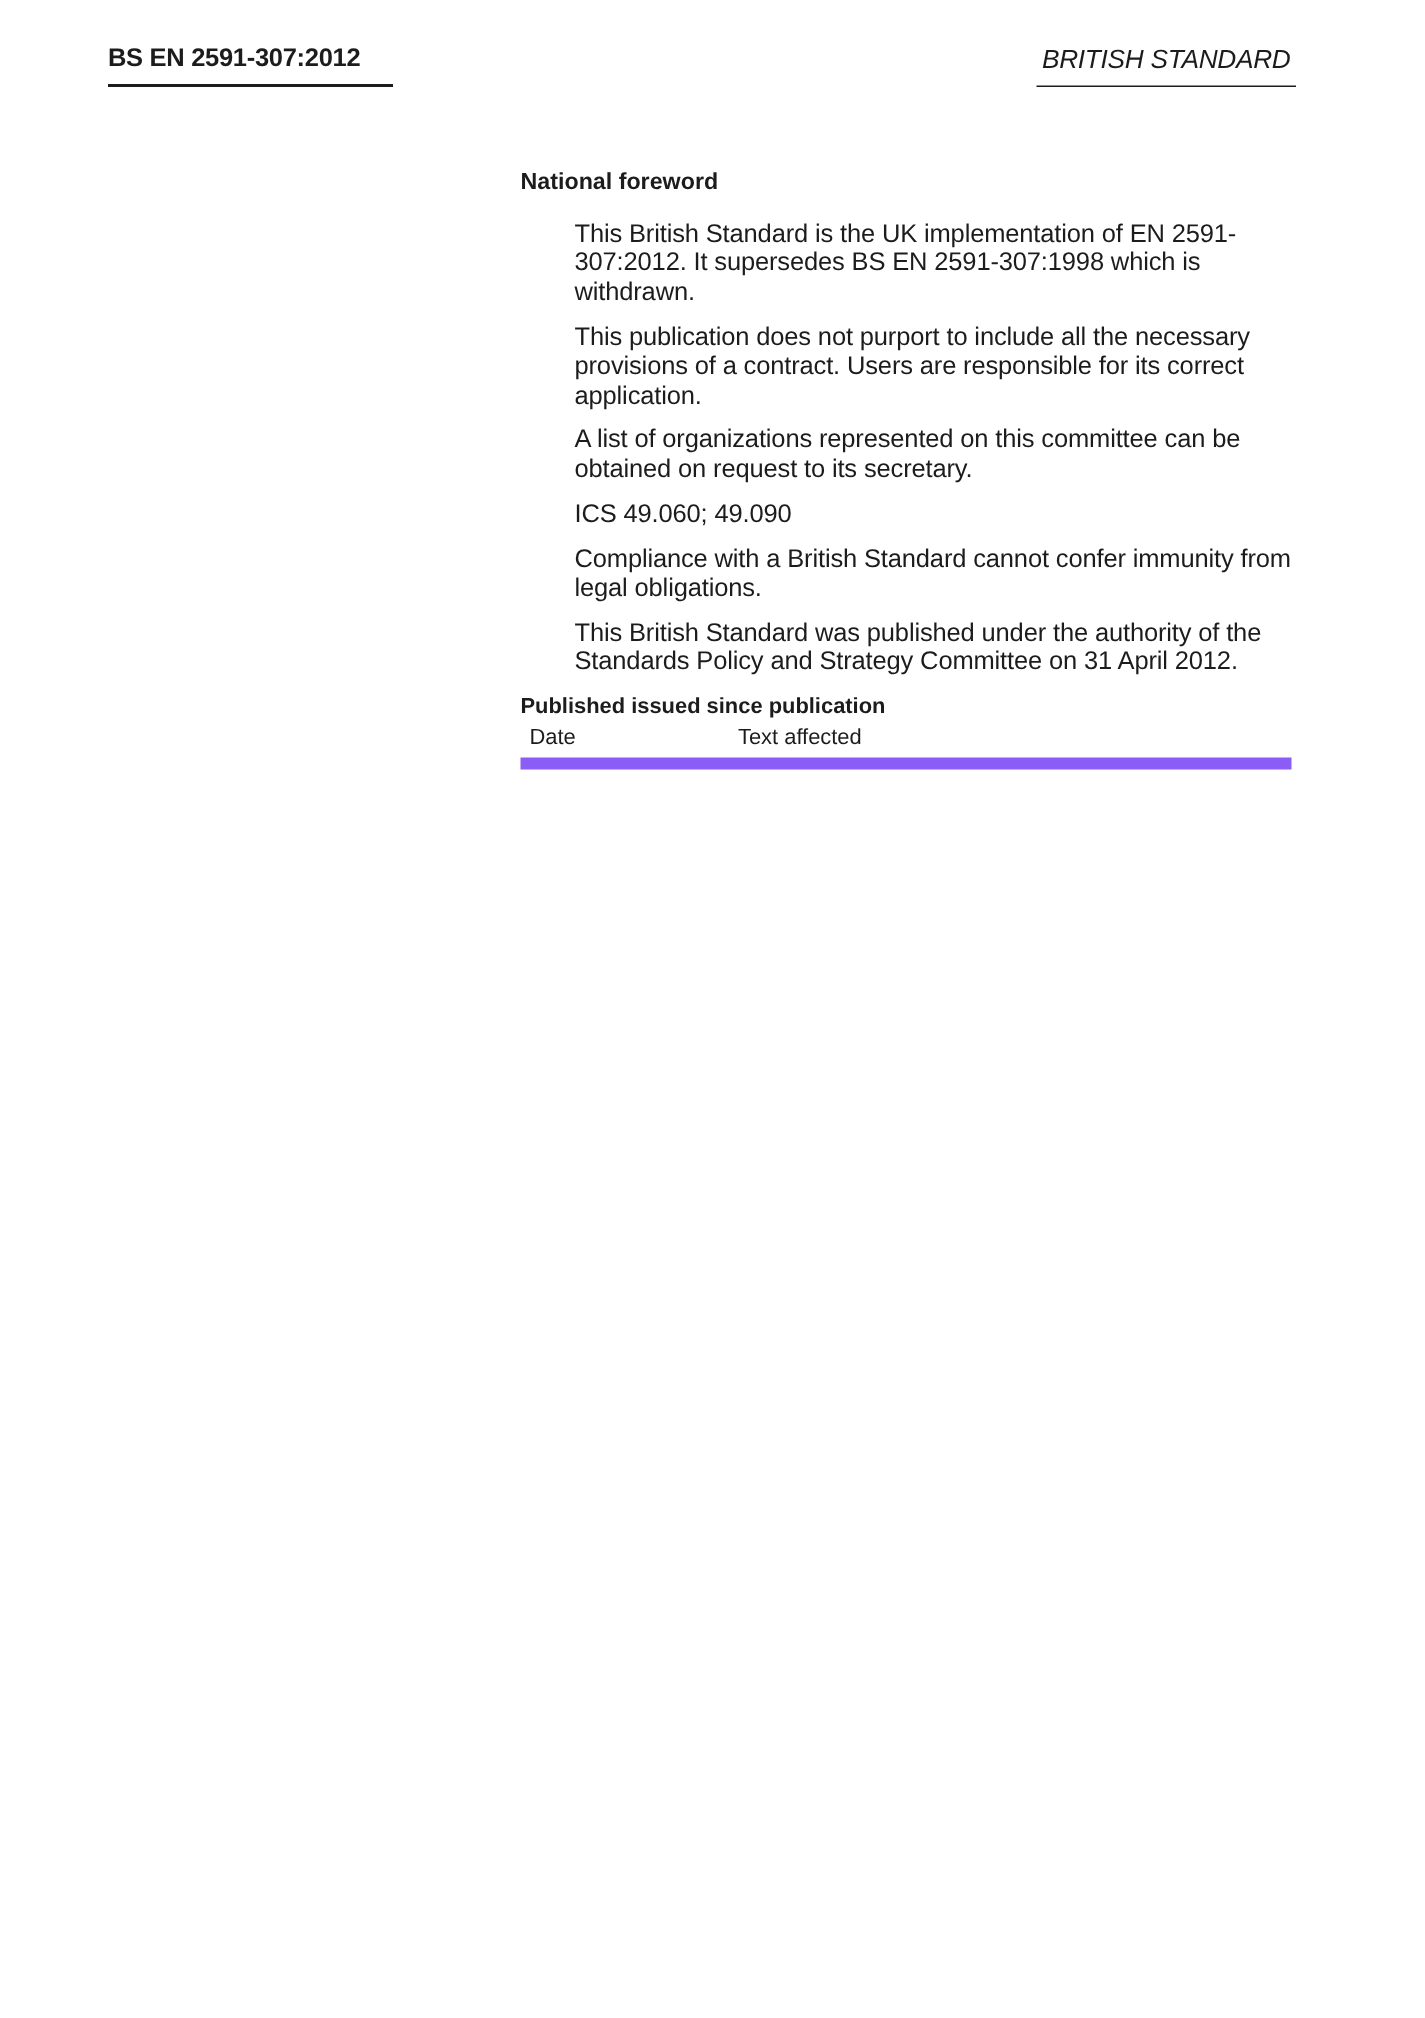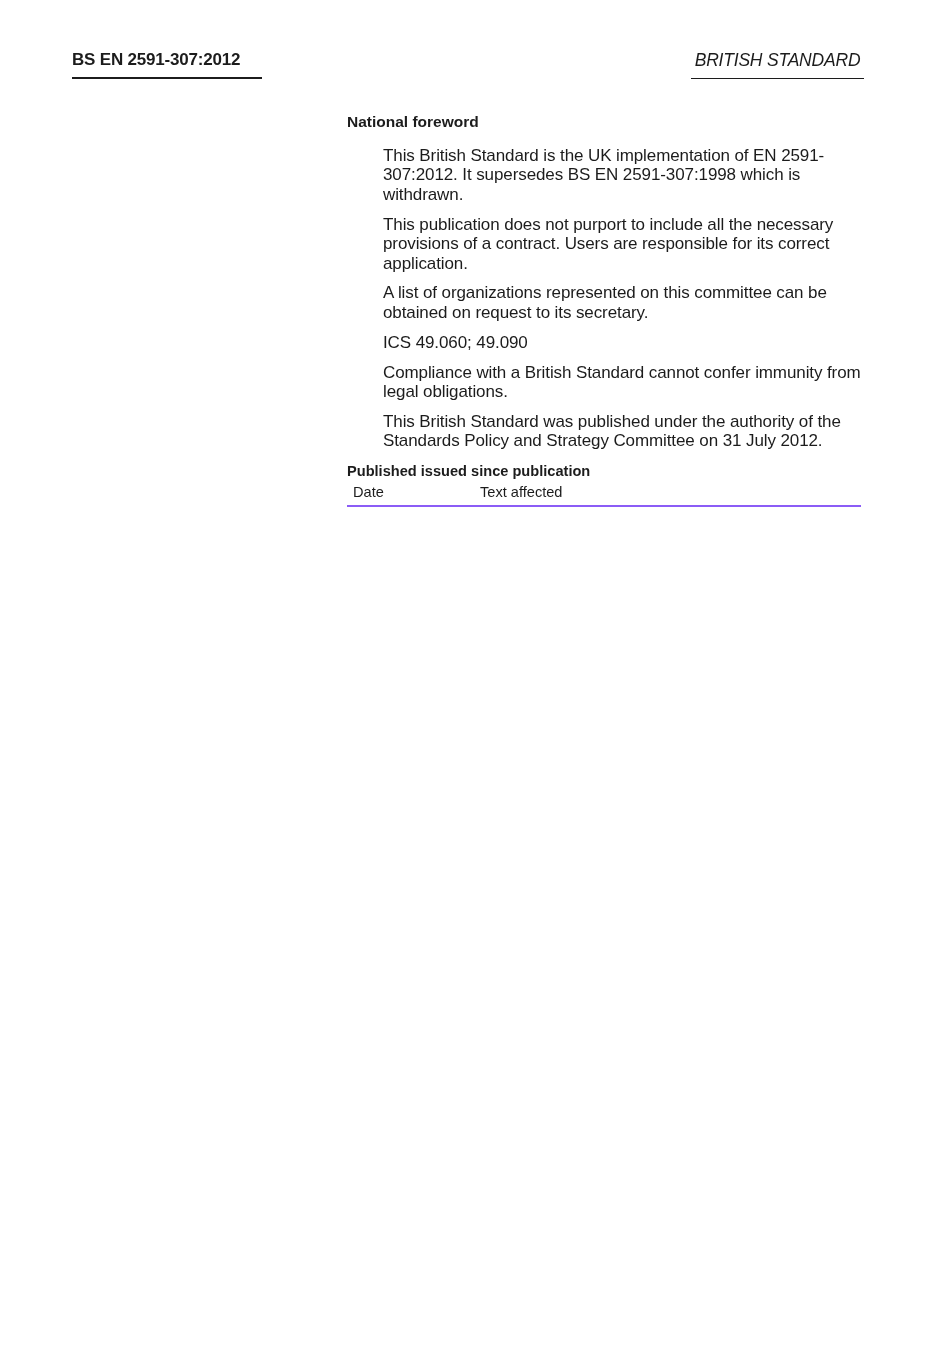--- a/index.html
+++ b/index.html
@@ -8,21 +8,21 @@
     position: relative;
     width: 950px;
     height: 1345px;
     background: #ffffff;
     font-family: "Liberation Sans", sans-serif;
     color: #1c1c1c;
     overflow: hidden;
   }
   .header {
     position: absolute;
-    top: 50px;
+    top: 29px;
     left: 72px;
     right: 86px;
     display: flex;
     justify-content: space-between;
     align-items: flex-end;
   }
   .header-left {
     font-size: 17px;
     font-weight: bold;
     letter-spacing: -0.2px;
@@ -61,22 +61,23 @@
   .para.bold { font-weight: normal; }
   .amendments-heading {
     font-size: 14.6px;
     font-weight: bold;
     margin-top: 12px;
     margin-bottom: 5px;
   }
   .amendments-table { width: 100%; }
   .amendments-row {
     display: flex;
-    border-bottom: 2px solid #8b5cf6;
+    border-bottom: 8px solid #8b5cf6;
     padding-bottom: 5px;
+    gap: 12px;
   }
   .col-date {
     width: 128px;
     font-size: 14.6px;
     padding-left: 6px;
   }
   .col-text {
     flex: 1;
     font-size: 14.6px;
     padding-left: 5px;
@@ -102,21 +103,21 @@
     <p class="para">This publication does not purport to include all the necessary provisions of a contract. Users are responsible for its correct application.</p>
 
     <p class="para">A list of organizations represented on this committee can be obtained on request to its secretary.</p>
 
 
 
     <p class="para">ICS 49.060; 49.090</p>
 
     <p class="para bold">Compliance with a British Standard cannot confer immunity from legal obligations.</p>
 
-    <p class="para">This British Standard was published under the authority of the Standards Policy and Strategy Committee on 31 July 2012.</p>
+    <p class="para">This British Standard was published under the authority of the Standards Policy and Strategy Committee on 31 April 2012.</p>
 
     <div class="amendments-heading">Published issued since publication</div>
 
     <div class="amendments-table">
       <div class="amendments-row">
         <div class="col-date">Date</div>
         <div class="col-text">Text affected</div>
       </div>
     </div>
 

